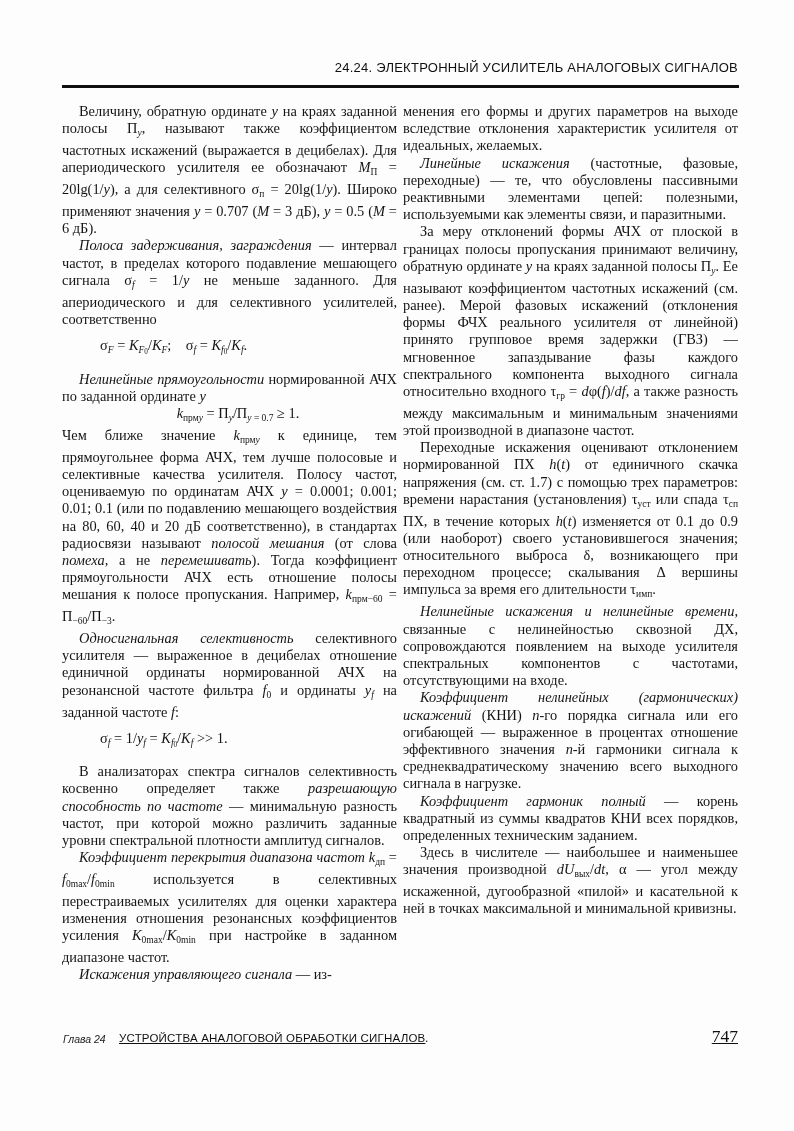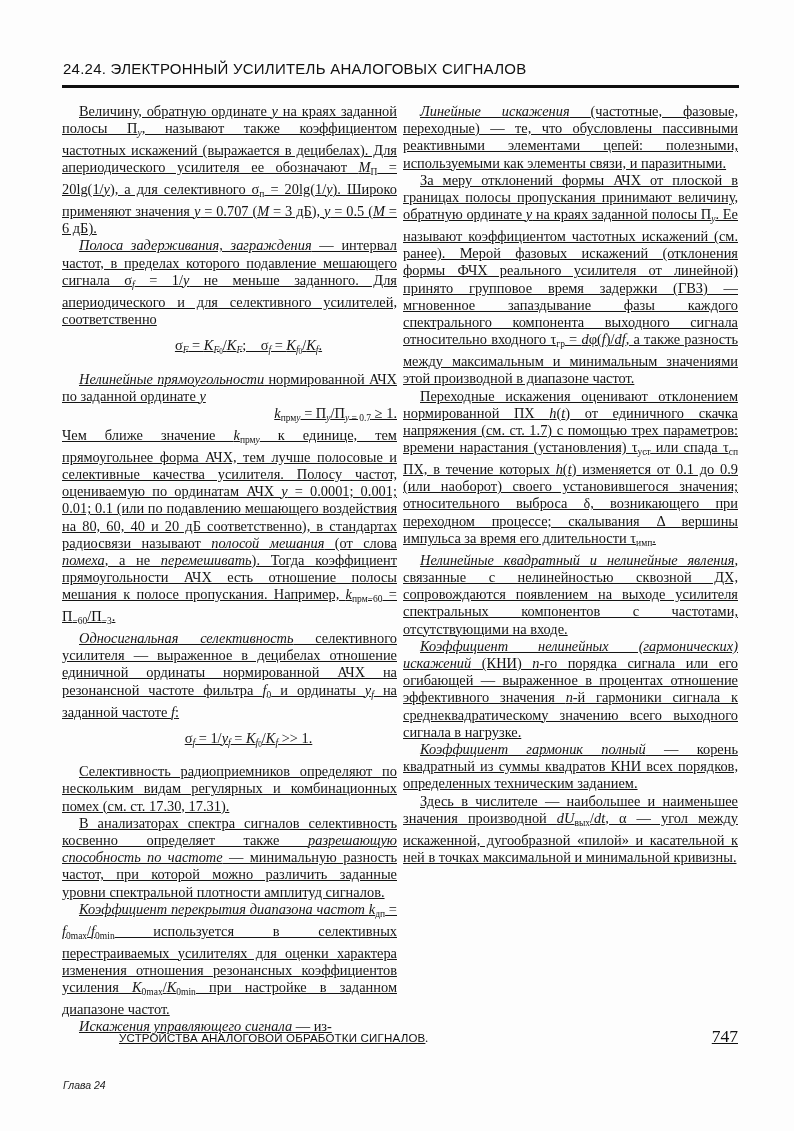--- a/index.html
+++ b/index.html
@@ -16,23 +16,23 @@
     color: #141414;
   }
   .page { position: absolute; inset: 0; }
 
   
   .header-title {
     position: absolute;
     top: 60px;
     left: 63px;
     width: 675px;
-    text-align: left;
+    text-align: right;
     font-family: "Liberation Sans", sans-serif;
-    font-size: 15px;
+    font-size: 13px;
     font-weight: 500;
     letter-spacing: 0.25px;
     color: #101010;
     white-space: nowrap;
   }
   .header-rule {
     position: absolute;
     top: 85px;
     left: 62px;
     width: 677px;
@@ -43,54 +43,52 @@
   
   .col {
     position: absolute;
     top: 103px;
     width: 335px;
     font-size: 14.4px;
     line-height: 17.2px;
     text-align: justify;
     hyphens: auto;
     color: #141414;
-    text-decoration: underline;
   }
   .col-left  { left: 62px; }
   .col-right { left: 403px; }
 
   .para { margin: 0; }
   .indent { text-indent: 17px; }
   .cont { text-indent: 0; }
   .display {
     text-indent: 0;
-    text-align: center;
+    text-align: left;
     padding-left: 38px;
     margin: 9px 0 9px 0;
   }
-  .fline { text-indent: 17px; text-align: right; }
+  .fline { text-indent: 17px; text-align: center; }
 
   
   .r-n {}
   .r-i { font-style: italic; }
   .r-sub  { font-size: 66%; vertical-align: -0.28em; }
   .r-isub { font-size: 66%; vertical-align: -0.28em; font-style: italic; }
   .r-ssub { font-size: 50%; vertical-align: -0.6em; }
 
   
   .footer-chapter {
     position: absolute;
     left: 63px;
     top: 1033px;
     font-family: "Liberation Sans", sans-serif;
     font-style: italic;
     font-size: 10.5px;
     color: #1c1c1c;
     white-space: nowrap;
-    margin-top: 46px;
   }
   .footer-title {
     position: absolute;
     left: 119px;
     top: 1032px;
     font-family: "Liberation Sans", sans-serif;
     font-size: 11.5px;
     letter-spacing: 0.2px;
     color: #101010;
     white-space: nowrap;
@@ -124,31 +122,31 @@
 
   <div class="col col-left" id="col-left">
       <p class="para indent"><span class="r-n">Величину, обратную ординате </span><span class="r-i">y</span><span class="r-n"> на краях заданной полосы П</span><span class="r-isub">y</span><span class="r-n">, называют также коэффициентом частотных искажений (выражается в децибелах). Для апериодического усилителя ее обозначают </span><span class="r-i">M</span><span class="r-sub">П</span><span class="r-n"> = 20lg(1/</span><span class="r-i">y</span><span class="r-n">), а для селективного σ</span><span class="r-sub">п</span><span class="r-n"> = 20lg(1/</span><span class="r-i">y</span><span class="r-n">). Широко применяют значения </span><span class="r-i">y</span><span class="r-n"> = 0.707 (</span><span class="r-i">M</span><span class="r-n"> = 3 дБ), </span><span class="r-i">y</span><span class="r-n"> = 0.5 (</span><span class="r-i">M</span><span class="r-n"> = 6 дБ).</span></p>
       <p class="para indent"><span class="r-i">Полоса задерживания, заграждения</span><span class="r-n"> — интервал частот, в пределах которого подавление мешающего сигнала σ</span><span class="r-isub">f</span><span class="r-n"> = 1/</span><span class="r-i">y</span><span class="r-n"> не меньше заданного. Для апериодического и для селективного усилителей, соответственно</span></p>
       <p class="para display"><span class="r-n">σ</span><span class="r-isub">F</span><span class="r-n"> = </span><span class="r-i">K</span><span class="r-isub">F</span><span class="r-ssub">0</span><span class="r-n">/</span><span class="r-i">K</span><span class="r-isub">F</span><span class="r-n">; σ</span><span class="r-isub">f</span><span class="r-n"> = </span><span class="r-i">K</span><span class="r-isub">f</span><span class="r-ssub">0</span><span class="r-n">/</span><span class="r-i">K</span><span class="r-isub">f</span><span class="r-n">.</span></p>
       <p class="para indent"><span class="r-i">Нелинейные прямоугольности</span><span class="r-n"> нормированной АЧХ по заданной ординате </span><span class="r-i">y</span></p>
       <p class="para fline"><span class="r-i">k</span><span class="r-sub">прм</span><span class="r-isub">y</span><span class="r-n"> = П</span><span class="r-isub">y</span><span class="r-n">/П</span><span class="r-isub">y</span><span class="r-sub"> = 0.7</span><span class="r-n"> ≥ 1.</span></p>
       <p class="para cont"><span class="r-n">Чем ближе значение </span><span class="r-i">k</span><span class="r-sub">прм</span><span class="r-isub">y</span><span class="r-n"> к единице, тем прямоугольнее форма АЧХ, тем лучше полосовые и селективные качества усилителя. Полосу частот, оцениваемую по ординатам АЧХ </span><span class="r-i">y</span><span class="r-n"> = 0.0001; 0.001; 0.01; 0.1 (или по подавлению мешающего воздействия на 80, 60, 40 и 20 дБ соответственно), в стандартах радиосвязи называют </span><span class="r-i">полосой мешания</span><span class="r-n"> (от слова </span><span class="r-i">помеха</span><span class="r-n">, а не </span><span class="r-i">перемешивать</span><span class="r-n">). Тогда коэффициент прямоугольности АЧХ есть отношение полосы мешания к полосе пропускания. Например, </span><span class="r-i">k</span><span class="r-sub">прм−60</span><span class="r-n"> = П</span><span class="r-sub">−60</span><span class="r-n">/П</span><span class="r-sub">−3</span><span class="r-n">.</span></p>
       <p class="para indent"><span class="r-i">Односигнальная селективность</span><span class="r-n"> селективного усилителя — выраженное в децибелах отношение единичной ординаты нормированной АЧХ на резонансной частоте фильтра </span><span class="r-i">f</span><span class="r-sub">0</span><span class="r-n"> и ординаты </span><span class="r-i">y</span><span class="r-isub">f</span><span class="r-n"> на заданной частоте </span><span class="r-i">f</span><span class="r-n">:</span></p>
       <p class="para display"><span class="r-n">σ</span><span class="r-isub">f</span><span class="r-n"> = 1/</span><span class="r-i">y</span><span class="r-isub">f</span><span class="r-n"> = </span><span class="r-i">K</span><span class="r-isub">f</span><span class="r-ssub">0</span><span class="r-n">/</span><span class="r-i">K</span><span class="r-isub">f</span><span class="r-n"> &gt;&gt; 1.</span></p>
-      <p class="para indent"><span class="r-n">Селективность радиоприемников определяют по нескольким видам регулярных и комбинационных помех (см. ст. 17.30, 17.31).</span></p>
       <p class="para indent"><span class="r-n">В анализаторах спектра сигналов селективность косвенно определяет также </span><span class="r-i">разрешающую способность по частоте</span><span class="r-n"> — минимальную разность частот, при которой можно различить заданные уровни спектральной плотности амплитуд сигналов.</span></p>
       <p class="para indent"><span class="r-i">Коэффициент перекрытия диапазона частот</span><span class="r-n"> </span><span class="r-i">k</span><span class="r-sub">дп</span><span class="r-n"> = </span><span class="r-i">f</span><span class="r-sub">0max</span><span class="r-n">/</span><span class="r-i">f</span><span class="r-sub">0min</span><span class="r-n"> используется в селективных перестраиваемых усилителях для оценки характера изменения отношения резонансных коэффициентов усиления </span><span class="r-i">K</span><span class="r-sub">0max</span><span class="r-n">/</span><span class="r-i">K</span><span class="r-sub">0min</span><span class="r-n"> при настройке в заданном диапазоне частот.</span></p>
       <p class="para indent"><span class="r-i">Искажения управляющего сигнала</span><span class="r-n"> — из-</span></p>
     </div>
 
   <div class="col col-right" id="col-right">
+      <p class="para cont"><span class="r-n">менения его формы и других параметров на выходе вследствие отклонения характеристик усилителя от идеальных, желаемых.</span></p>
       <p class="para indent"><span class="r-i">Линейные искажения</span><span class="r-n"> (частотные, фазовые, переходные) — те, что обусловлены пассивными реактивными элементами цепей: полезными, используемыми как элементы связи, и паразитными.</span></p>
       <p class="para indent"><span class="r-n">За меру отклонений формы АЧХ от плоской в границах полосы пропускания принимают величину, обратную ординате </span><span class="r-i">y</span><span class="r-n"> на краях заданной полосы П</span><span class="r-isub">y</span><span class="r-n">. Ее называют коэффициентом частотных искажений (см. ранее). Мерой фазовых искажений (отклонения формы ФЧХ реального усилителя от линейной) принято групповое время задержки (ГВЗ) — мгновенное запаздывание фазы каждого спектрального компонента выходного сигнала относительно входного τ</span><span class="r-sub">гр</span><span class="r-n"> = </span><span class="r-i">d</span><span class="r-n">φ(</span><span class="r-i">f</span><span class="r-n">)/</span><span class="r-i">d</span><span class="r-i">f</span><span class="r-n">, а также разность между максимальным и минимальным значениями этой производной в диапазоне частот.</span></p>
       <p class="para indent"><span class="r-n">Переходные искажения оценивают отклонением нормированной ПХ </span><span class="r-i">h</span><span class="r-n">(</span><span class="r-i">t</span><span class="r-n">)</span><span class="r-n"> от единичного скачка напряжения (см. ст. 1.7) с помощью трех параметров: времени нарастания (установления) τ</span><span class="r-sub">уст</span><span class="r-n"> или спада τ</span><span class="r-sub">сп</span><span class="r-n"> ПХ, в течение которых </span><span class="r-i">h</span><span class="r-n">(</span><span class="r-i">t</span><span class="r-n">)</span><span class="r-n"> изменяется от 0.1 до 0.9 (или наоборот) своего установившегося значения; относительного выброса δ, возникающего при переходном процессе; скалывания Δ вершины импульса за время его длительности τ</span><span class="r-sub">имп</span><span class="r-n">.</span></p>
-      <p class="para indent"><span class="r-i">Нелинейные квадратный и нелинейные явления</span><span class="r-n">, связанные с нелинейностью сквозной ДХ, сопровождаются появлением на выходе усилителя спектральных компонентов с частотами, отсутствующими на входе.</span></p>
+      <p class="para indent"><span class="r-i">Нелинейные искажения и нелинейные времени</span><span class="r-n">, связанные с нелинейностью сквозной ДХ, сопровождаются появлением на выходе усилителя спектральных компонентов с частотами, отсутствующими на входе.</span></p>
       <p class="para indent"><span class="r-i">Коэффициент нелинейных (гармонических) искажений</span><span class="r-n"> (КНИ) </span><span class="r-i">n</span><span class="r-n">-го порядка сигнала или его огибающей — выраженное в процентах отношение эффективного значения </span><span class="r-i">n</span><span class="r-n">-й гармоники сигнала к среднеквадратическому значению всего выходного сигнала в нагрузке.</span></p>
       <p class="para indent"><span class="r-i">Коэффициент гармоник полный</span><span class="r-n"> — корень квадратный из суммы квадратов КНИ всех порядков, определенных техническим заданием.</span></p>
       <p class="para indent"><span class="r-n">Здесь в числителе — наибольшее и наименьшее значения производной </span><span class="r-i">d</span><span class="r-i">U</span><span class="r-sub">вых</span><span class="r-n">/</span><span class="r-i">d</span><span class="r-i">t</span><span class="r-n">, α — угол между искаженной, дугообразной «пилой» и касательной к ней в точках максимальной и минимальной кривизны.</span></p>
     </div>
 
   <span class="footer-chapter">Глава 24</span>
 
   <span class="footer-title">УСТРОЙСТВА АНАЛОГОВОЙ ОБРАБОТКИ СИГНАЛОВ</span>
 
   <span class="footer-dot">.</span>

